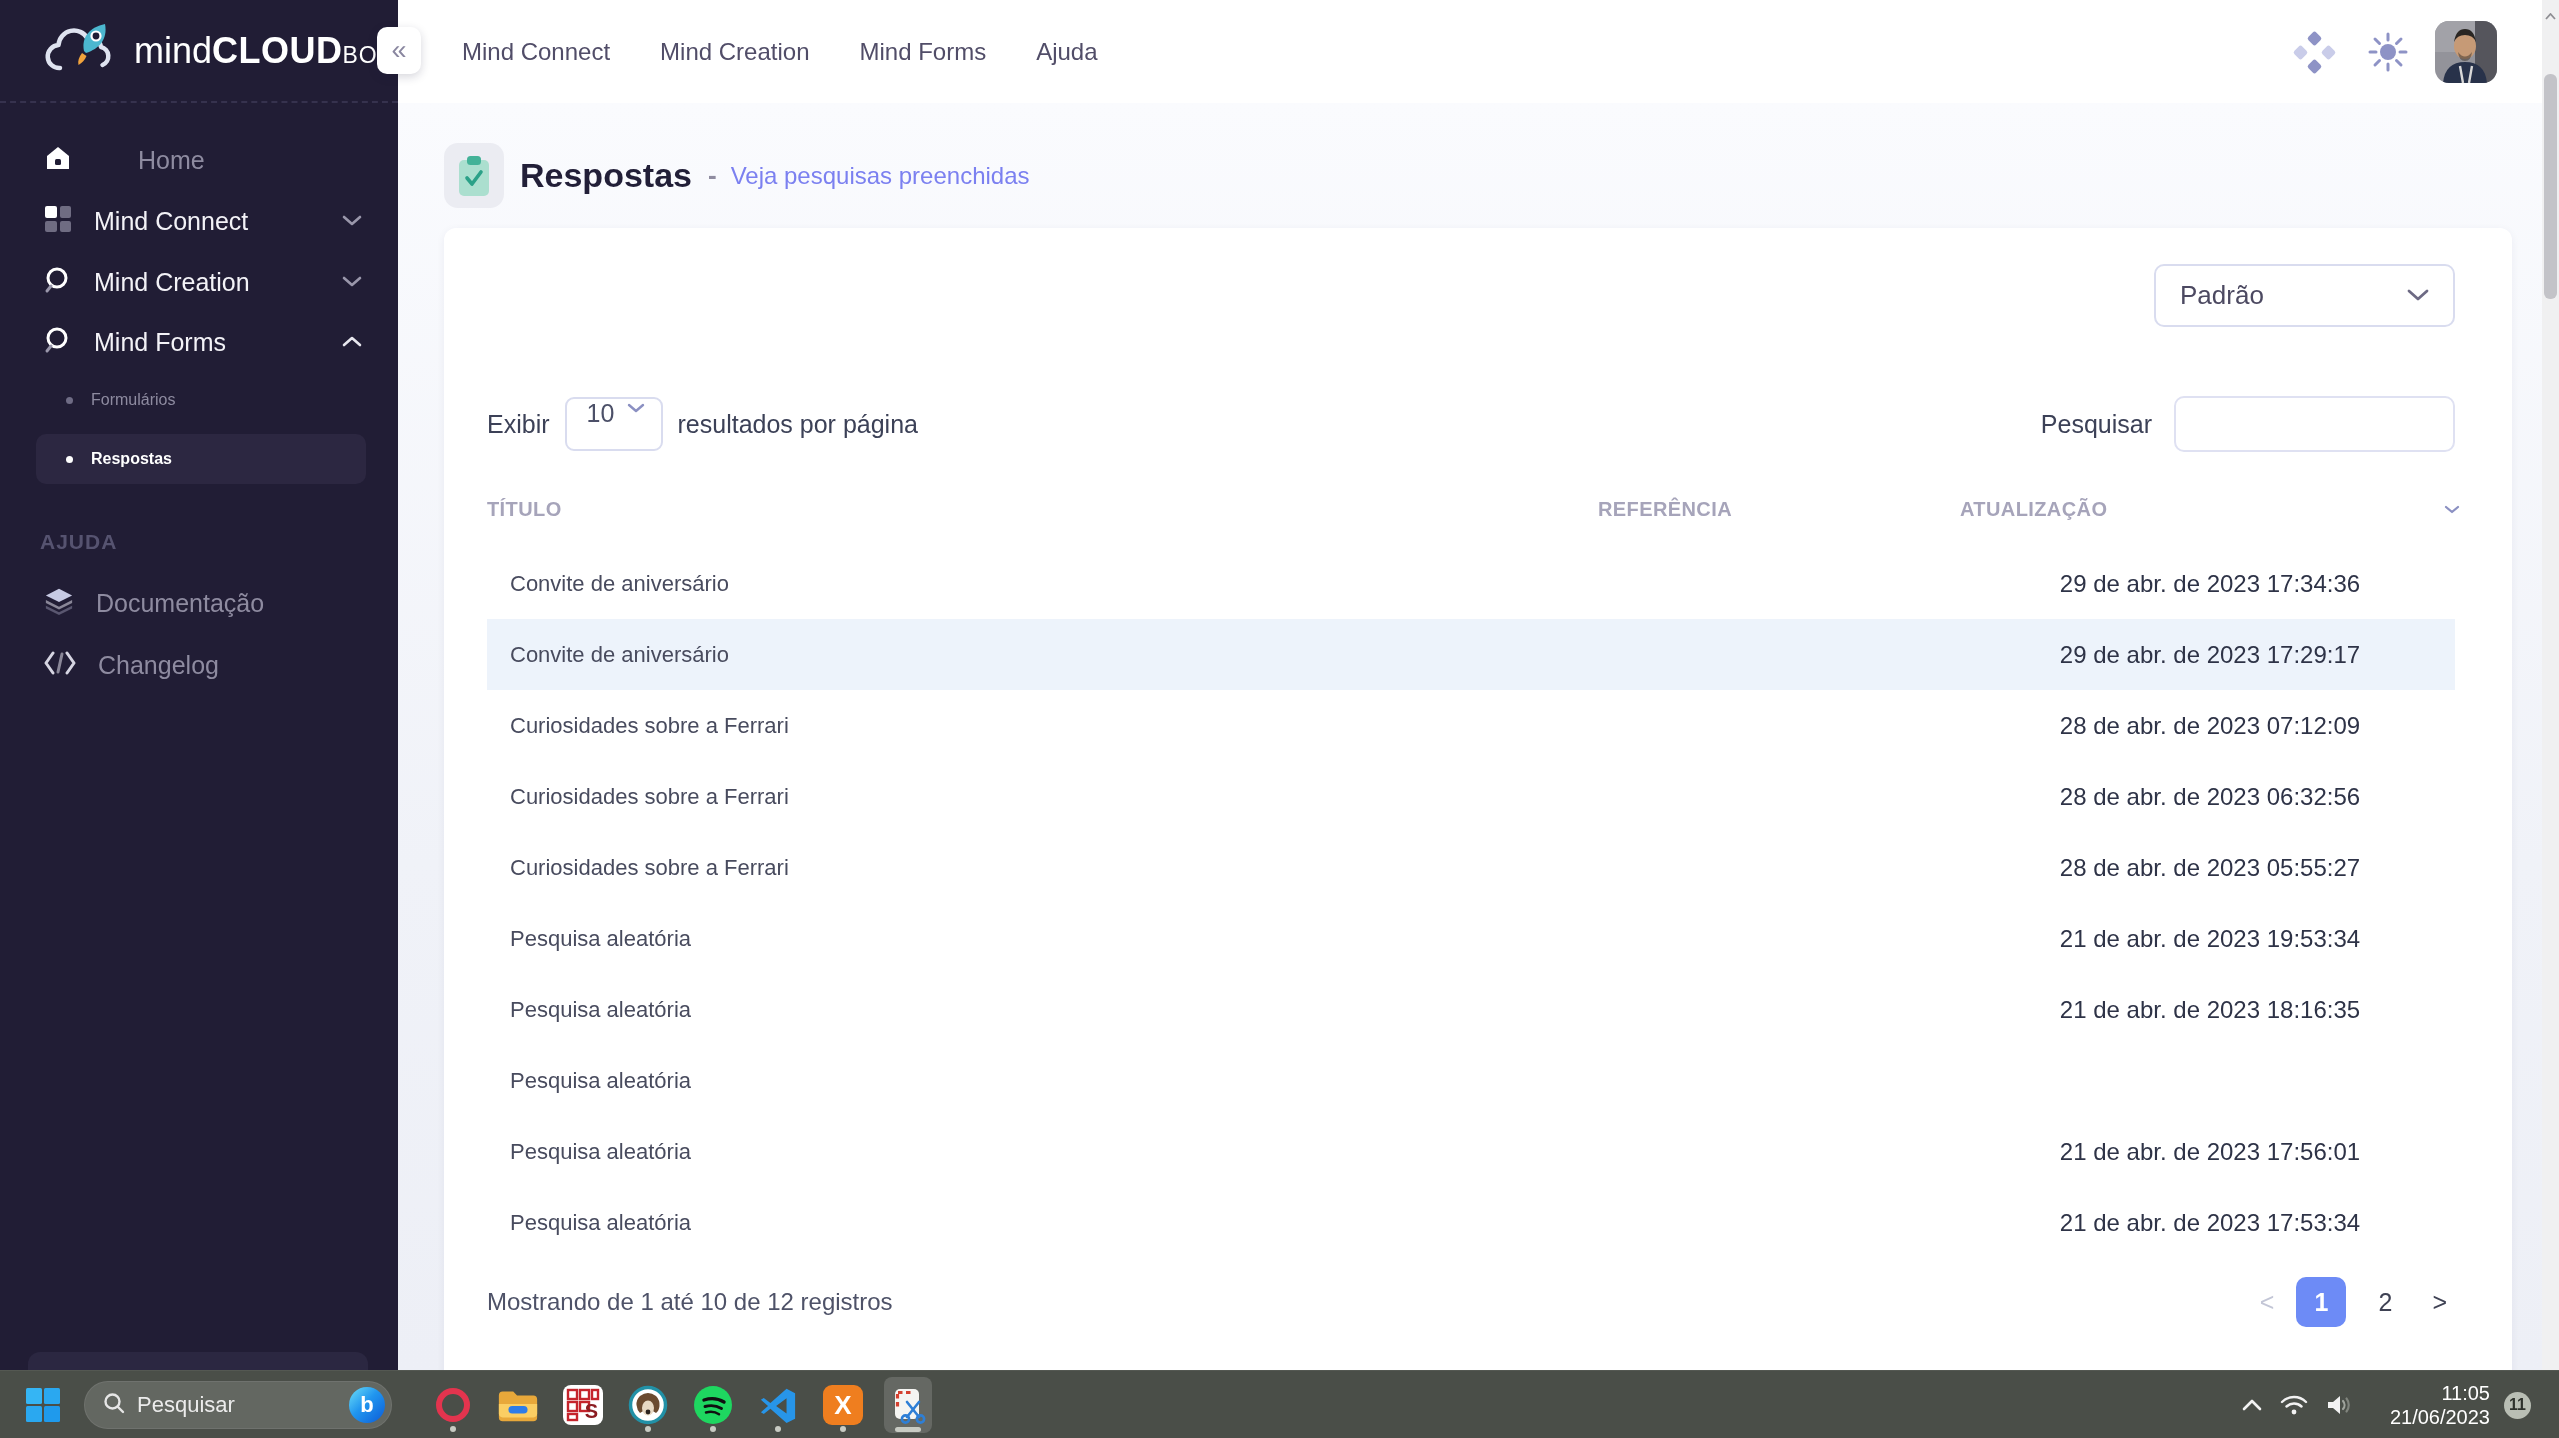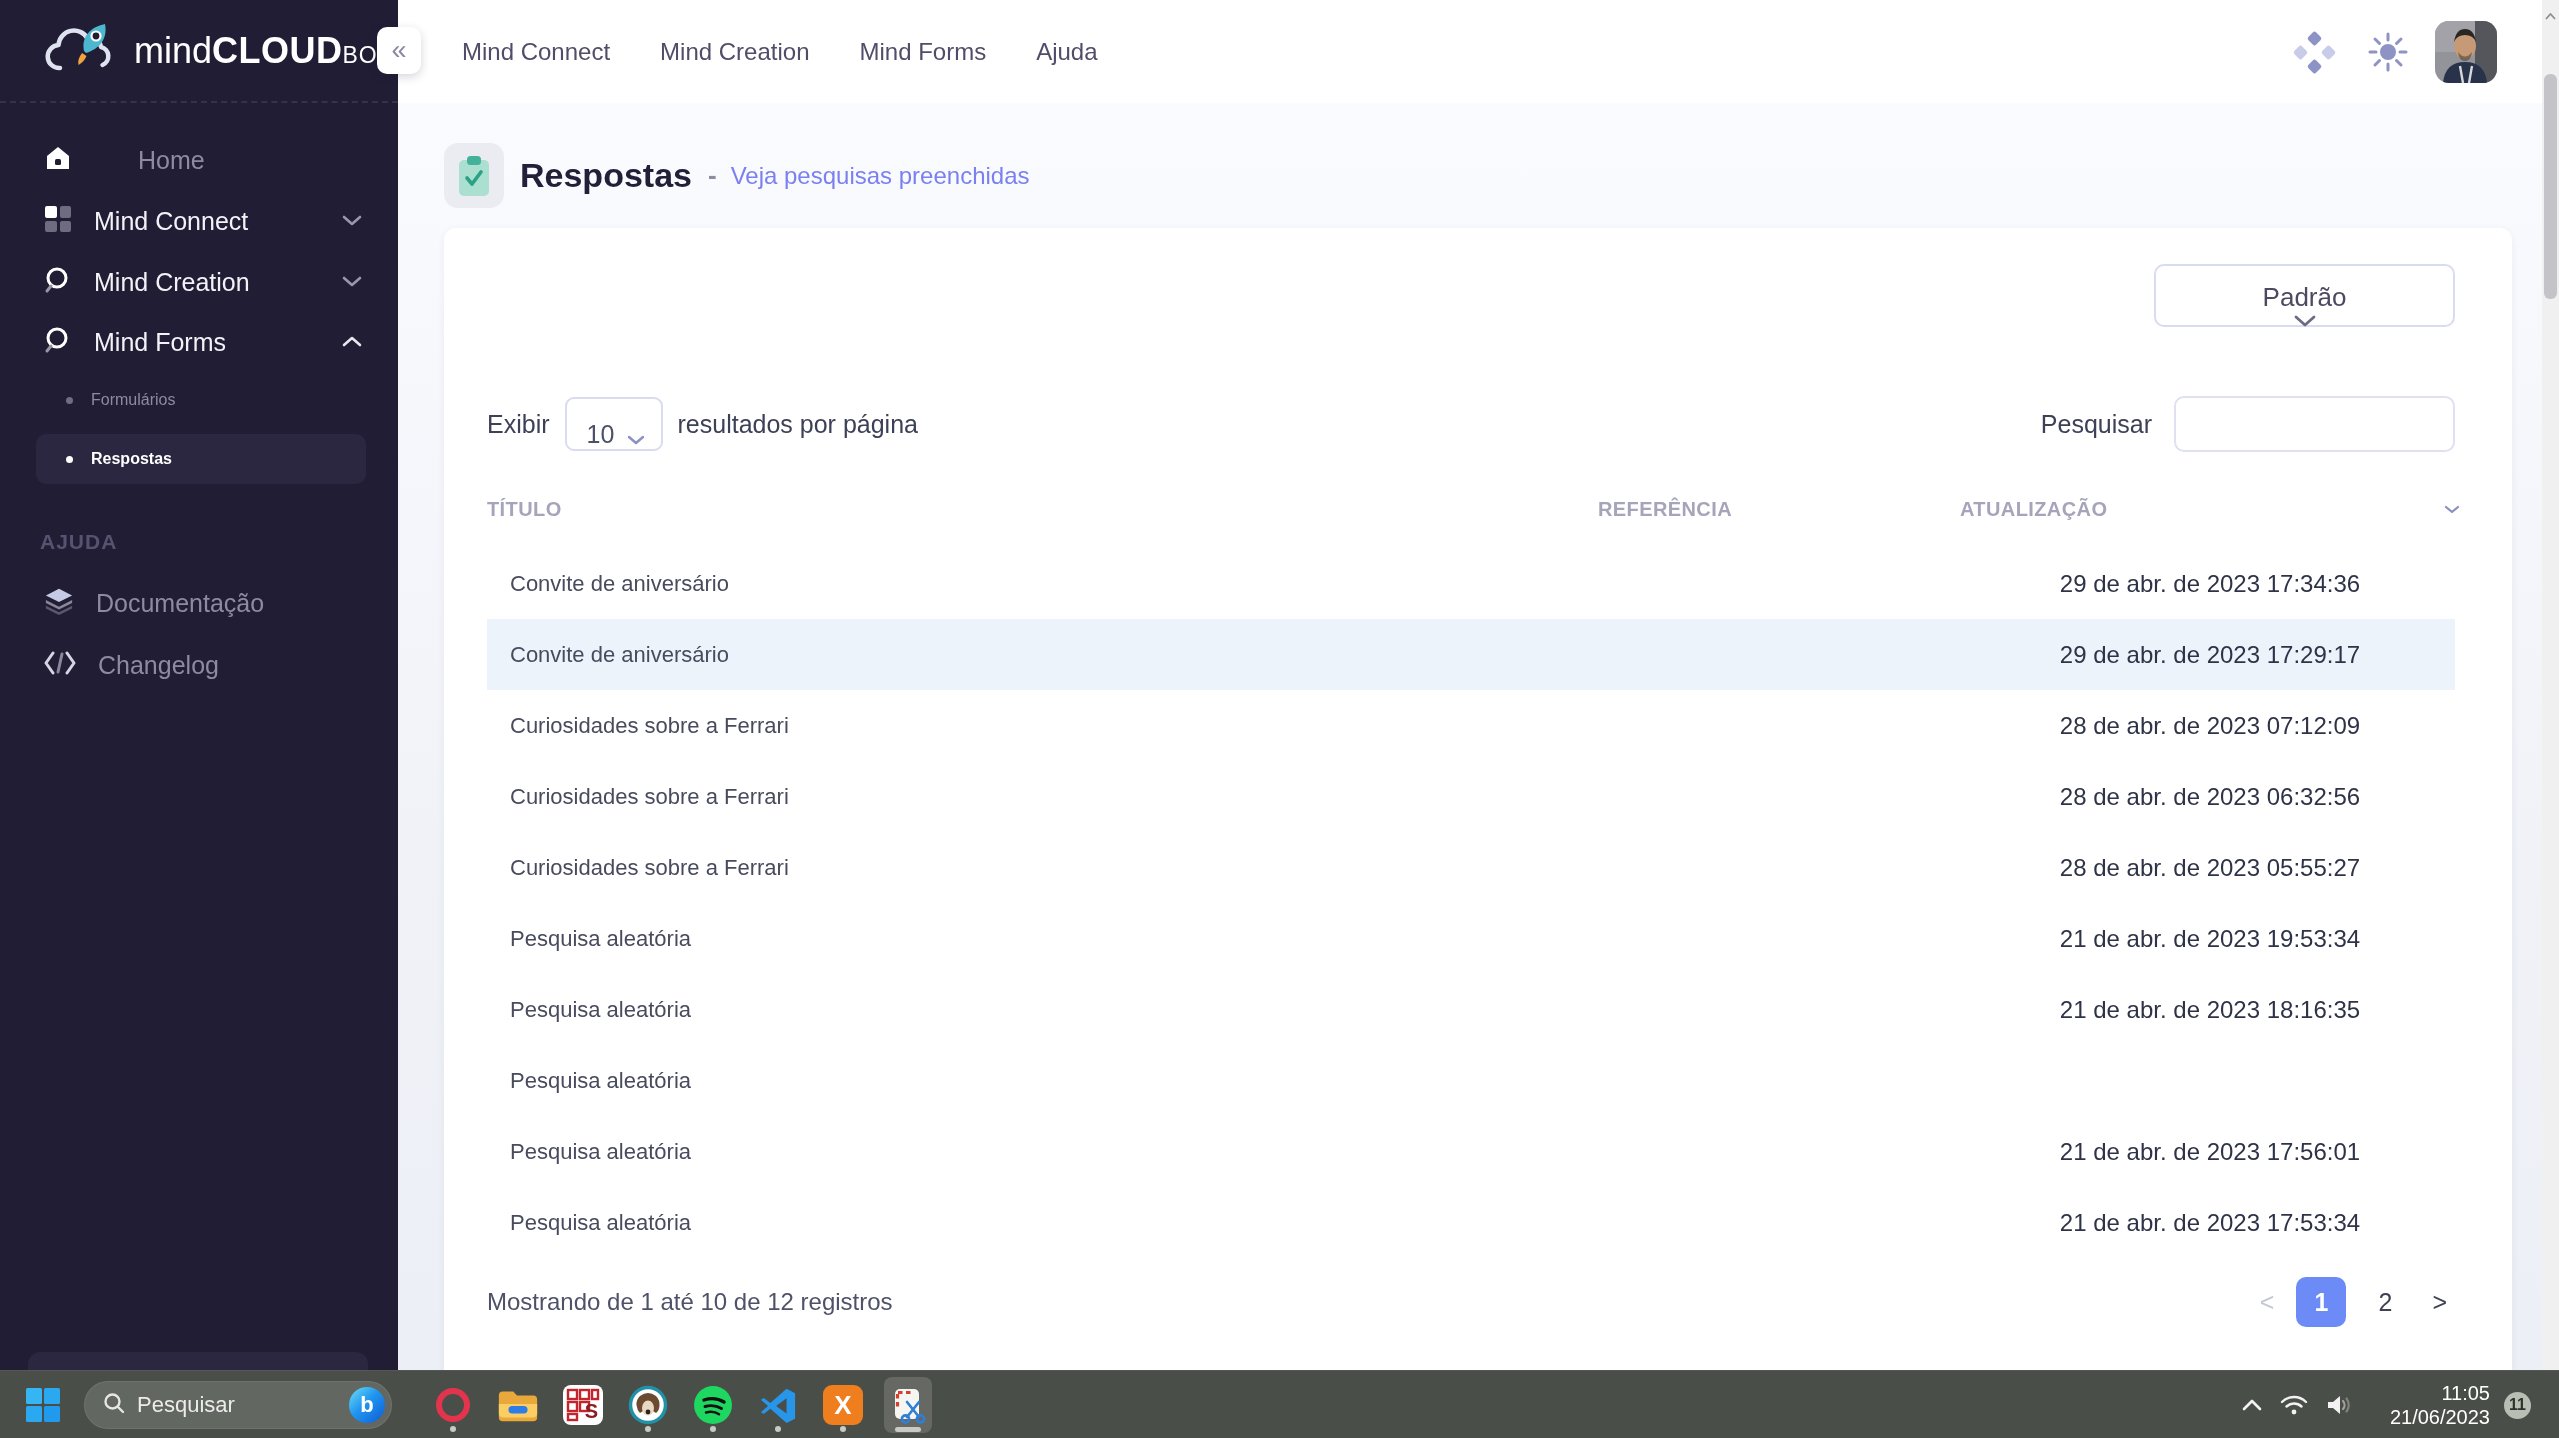--- a/index.html
+++ b/index.html
@@ -42,27 +42,27 @@
   
   .main { position:absolute; left:398px; top:103px; width:2144px; height:1267px; overflow:hidden; background:linear-gradient(180deg,#fafbfe 0%,#f0f2f8 60%,#edeff6 100%); }
   .page-header { position:absolute; left:46px; top:40px; height:65px; display:flex; align-items:center; }
   .ph-iconbox { width:60px; height:65px; border-radius:14px; background:#ebecf2; display:flex; align-items:center; justify-content:center; }
   .ph-title { margin-left:16px; font-size:34px; font-weight:700; color:#221f38; }
   .ph-dash { margin:0 14px 0 16px; font-size:26px; color:#8f8ca0; font-weight:700; }
   .ph-sub { font-size:24px; color:#7b80f0; cursor:pointer; }
 
   .card { position:absolute; left:46px; top:125px; width:2068px; height:1160px; background:#fff; border-radius:12px; box-shadow:0 2px 8px rgba(40,40,80,.06); }
 
-  .preset-select { position:absolute; top:36px; right:57px; width:301px; height:63px; border:2px solid #d9dcef; border-radius:10px; display:flex; align-items:center; padding:16px 24px; cursor:pointer; background:#fff;flex-direction:column; }
+  .preset-select { position:absolute; top:36px; right:57px; width:301px; height:63px; border:2px solid #d9dcef; border-radius:10px; display:flex; align-items:center; padding:16px 24px; cursor:pointer; background:#fff; }
   .preset-select .val { font-size:26px; color:#4c4961; flex:1; }
 
   .controls-row { position:absolute; top:168px; left:43px; right:57px; height:56px; display:flex; align-items:center; justify-content:space-between; }
   .exibir-group { display:flex; align-items:center; }
   .ctl-label { font-size:25px; color:#3c4157; }
-  .size-select { margin:0 15px; width:98px; height:54px; border:2px solid #d9dcef; border-radius:9px; display:flex; align-items:flex-end; padding:0 16px 0 20px; cursor:pointer; background:#fff; }
+  .size-select { margin:0 15px; width:98px; height:54px; border:2px solid #d9dcef; border-radius:9px; display:flex; align-items:flex-start; padding:0 16px 0 20px; cursor:pointer; background:#fff; }
   .size-select .val { font-size:25px; color:#4c5068; flex:1; }
   .search-group { display:flex; align-items:center; }
   .search-input { margin-left:22px; width:281px; height:56px; border:2px solid #dfe1f2; border-radius:10px; background:#fff; font-size:24px; color:#3c4157; padding:0 16px; outline:none; font-family:"Liberation Sans", sans-serif; }
 
   .thead { position:absolute; top:270px; left:43px; right:57px; height:32px; }
   .th { position:absolute; top:0; font-size:20px; font-weight:700; letter-spacing:.4px; color:#a6a4ba; display:flex; align-items:center; }
   .th-title { left:0; }
   .th-ref { left:928px; width:500px; justify-content:center; }
   .th-upd { left:1473px; width:500px; justify-content:space-between; cursor:pointer; }
   .th-upd svg { margin-left:8px; }

